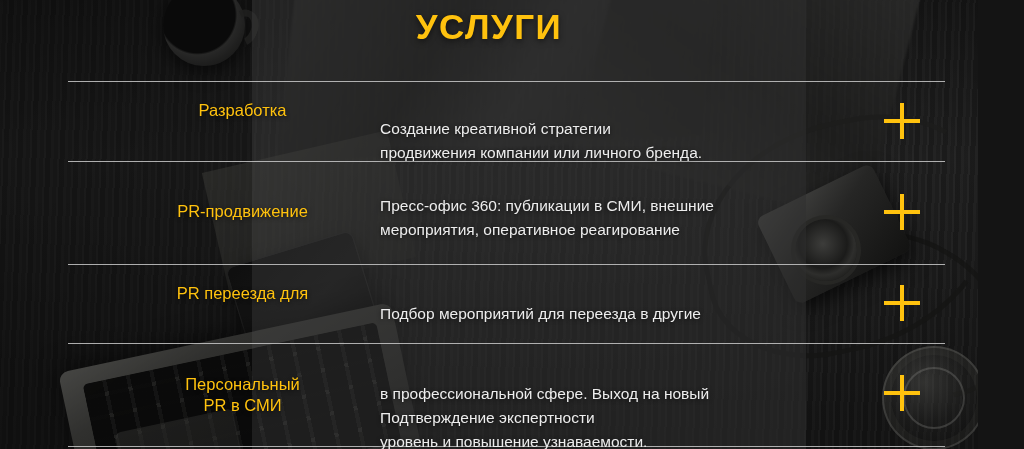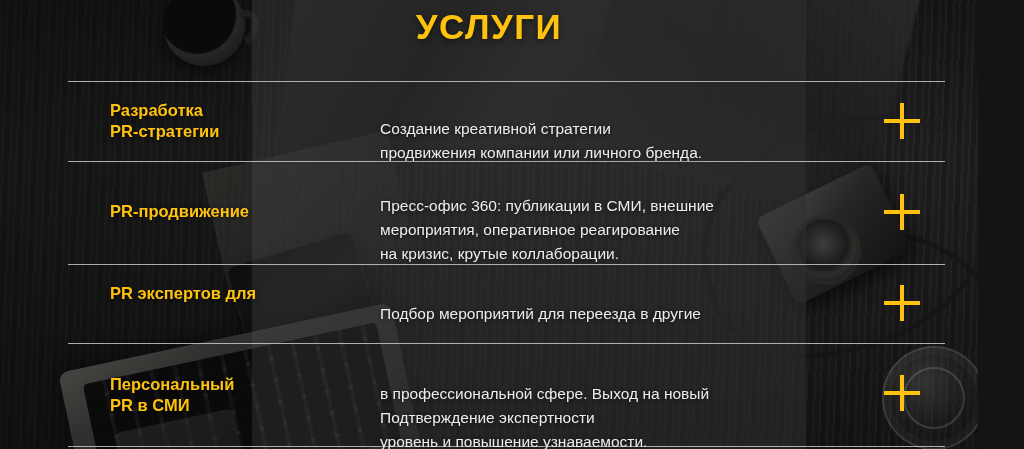--- a/index.html
+++ b/index.html
@@ -167,22 +167,23 @@
 
   .rule{
     position:absolute; left:68px; width:877px; height:1px;
     background:#c9c9c9; opacity:.85;
   }
 
   .row{ position:absolute; left:0; width:978px; }
 
   .row-title{
     position:absolute; left:110px; width:265px;
-    color:#FFC20E; font-weight:bold; font-size:16.5px; line-height:21px;
+    color:#FFC20E; font-weight:normal; font-size:16.5px; line-height:21px;
     text-shadow:0 1px 4px rgba(0,0,0,.6);
+    text-align:center;
   }
   .row-desc{
     position:absolute; left:380px; width:420px;
     color:#ededed; font-size:15.5px; line-height:24px;
     text-shadow:0 1px 4px rgba(0,0,0,.55);
     margin-top:20px;
   }
   .row-desc div{ white-space:nowrap; }
 
   .plus{
@@ -227,44 +228,42 @@
 
     <div class="rule" style="top:81px"></div>
     <div class="rule" style="top:161px"></div>
     <div class="rule" style="top:264px"></div>
     <div class="rule" style="top:343px"></div>
     <div class="rule" style="top:446px"></div>
 
     <div class="row">
       <div class="row-title" style="top:100px">
         <div>Разработка</div>
-        <div>PR-стратегии</div>
       </div>
       <div class="row-desc" style="top:97px">
         <div>Создание креативной стратегии</div>
         <div>продвижения компании или личного бренда.</div>
       </div>
       <div class="plus" style="left:884px; top:103px"></div>
     </div>
 
     <div class="row">
       <div class="row-title" style="top:201px">
         <div>PR-продвижение</div>
       </div>
       <div class="row-desc" style="top:174px">
         <div>Пресс-офис 360: публикации в СМИ, внешние</div>
         <div>мероприятия, оперативное реагирование</div>
-        <div>на кризис, крутые коллаборации.</div>
       </div>
       <div class="plus" style="left:884px; top:194px"></div>
     </div>
 
     <div class="row">
       <div class="row-title" style="top:283px">
-        <div>PR экспертов для</div>
+        <div>PR переезда для</div>
       </div>
       <div class="row-desc" style="top:282px">
         <div>Подбор мероприятий для переезда в другие</div>
       </div>
       <div class="plus" style="left:884px; top:285px"></div>
     </div>
 
     <div class="row">
       <div class="row-title" style="top:374px">
         <div>Персональный</div>

